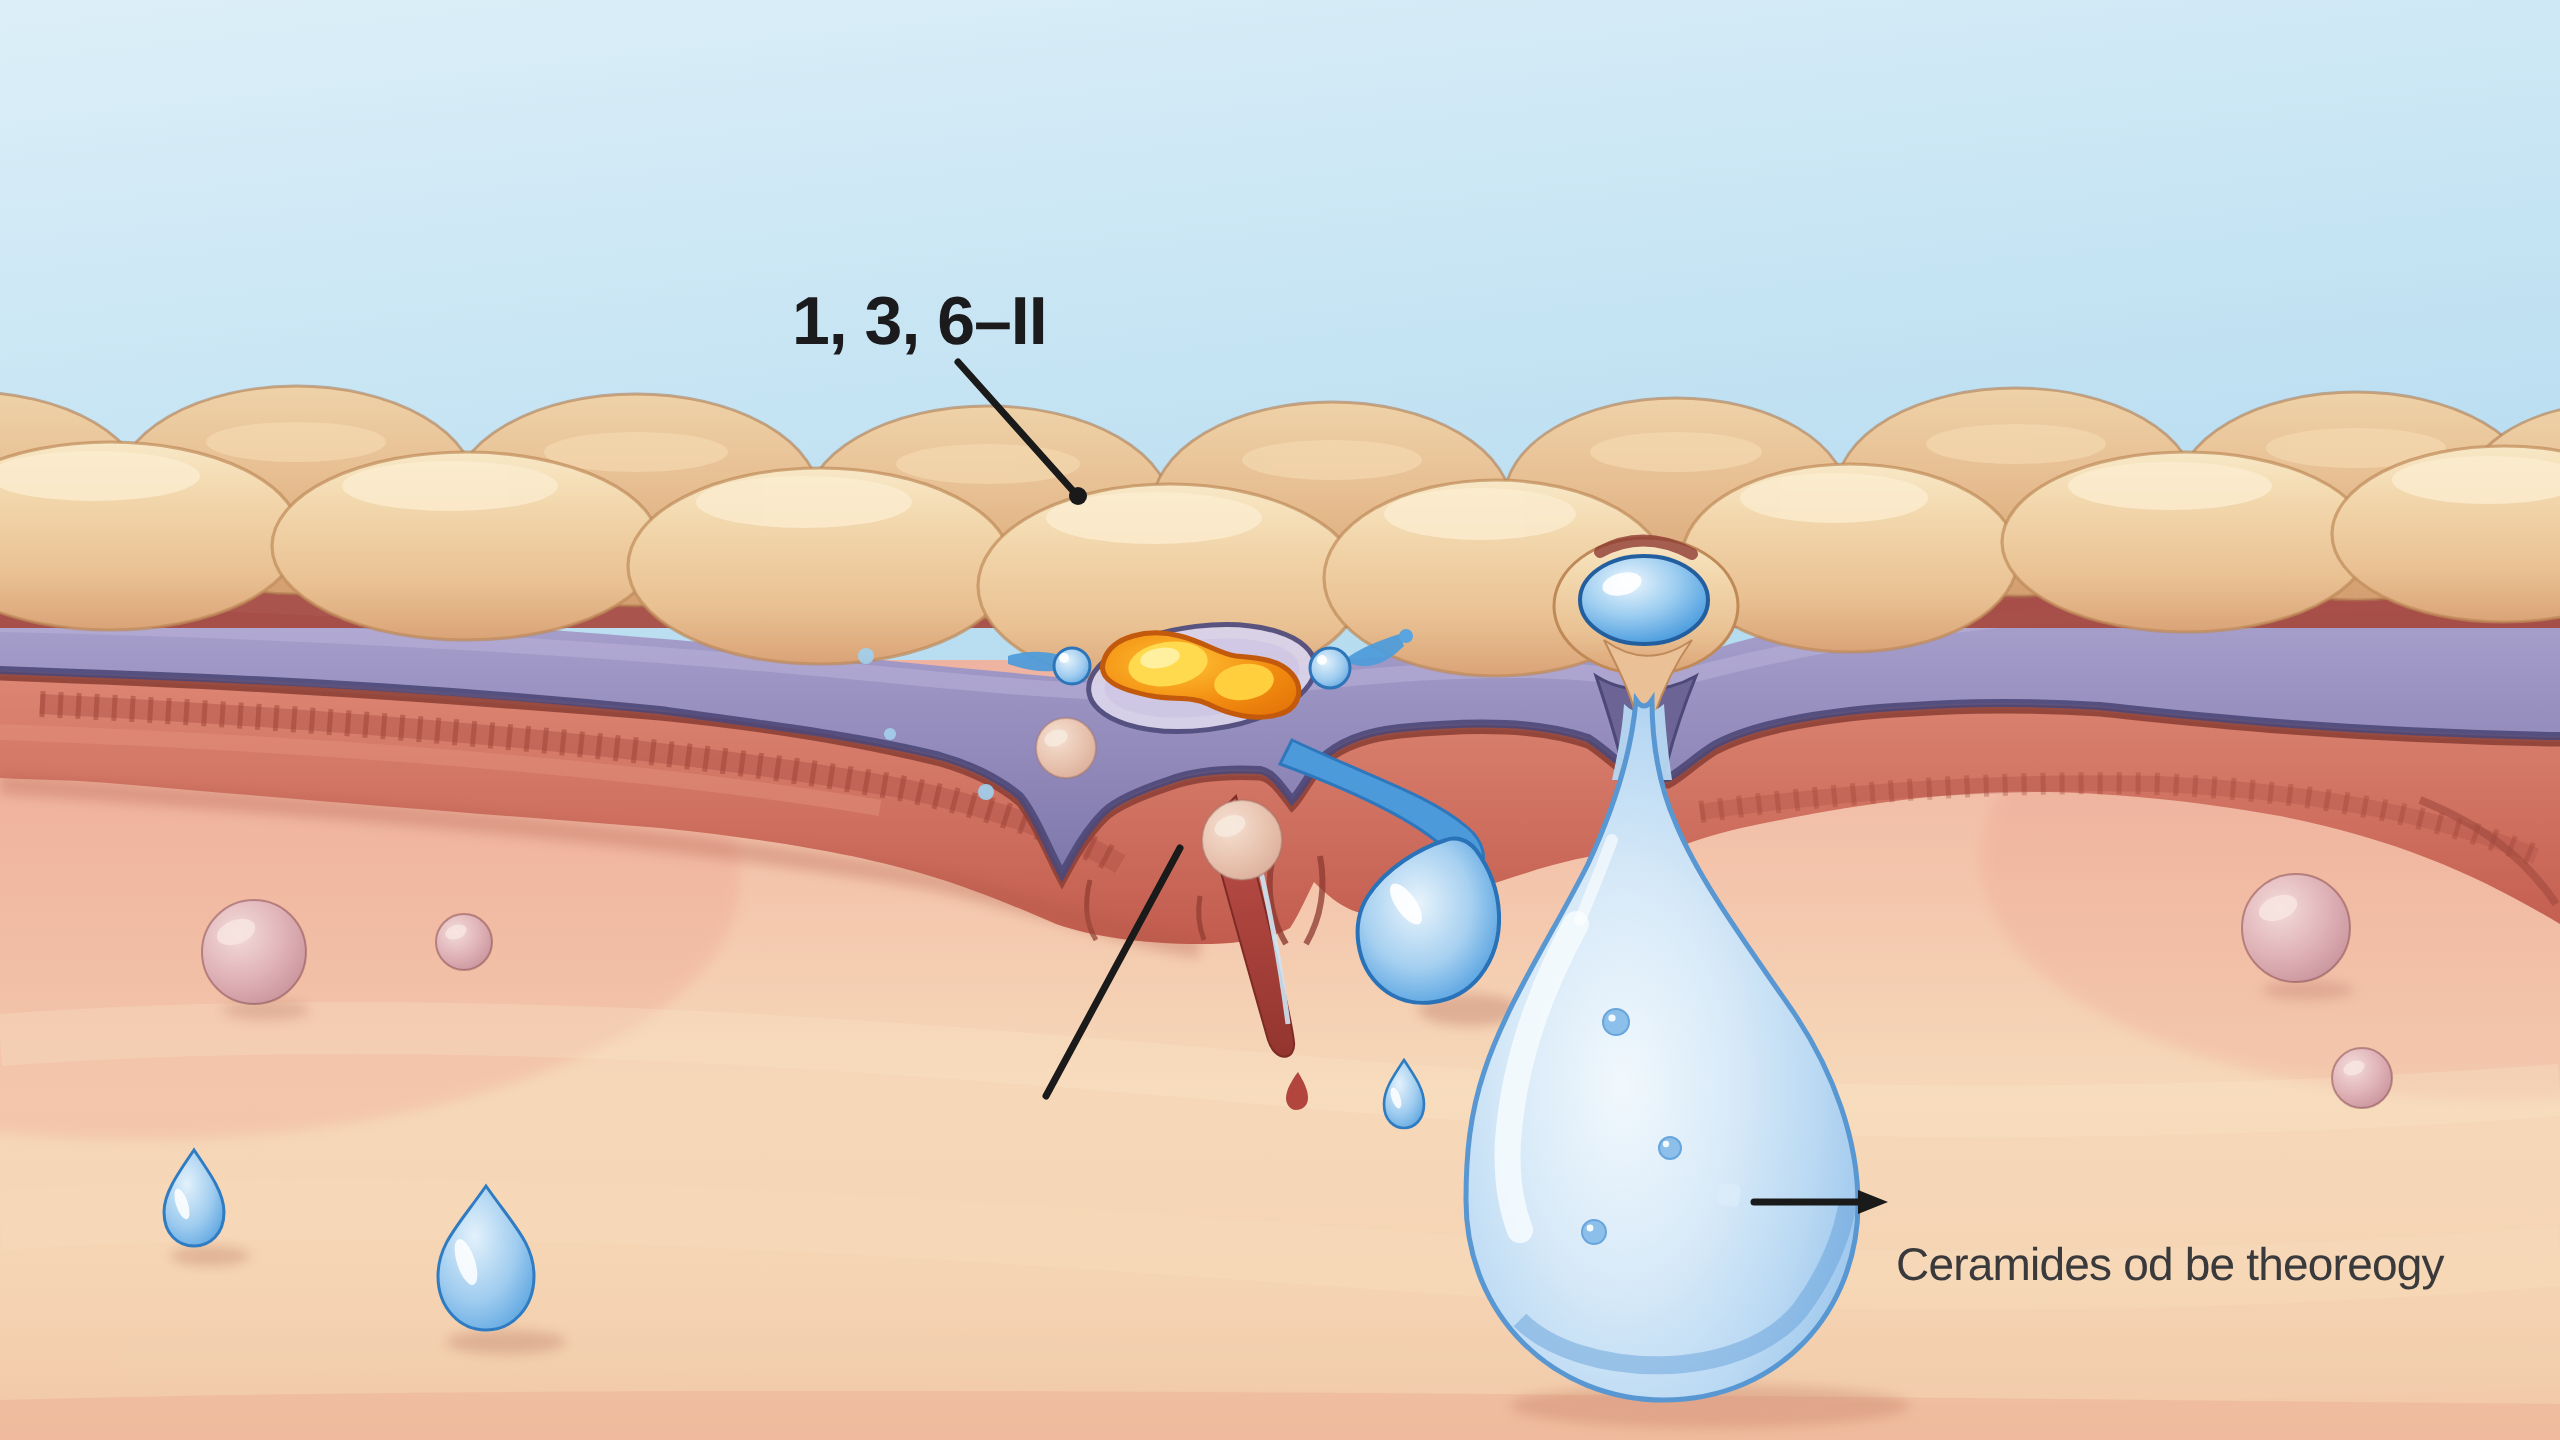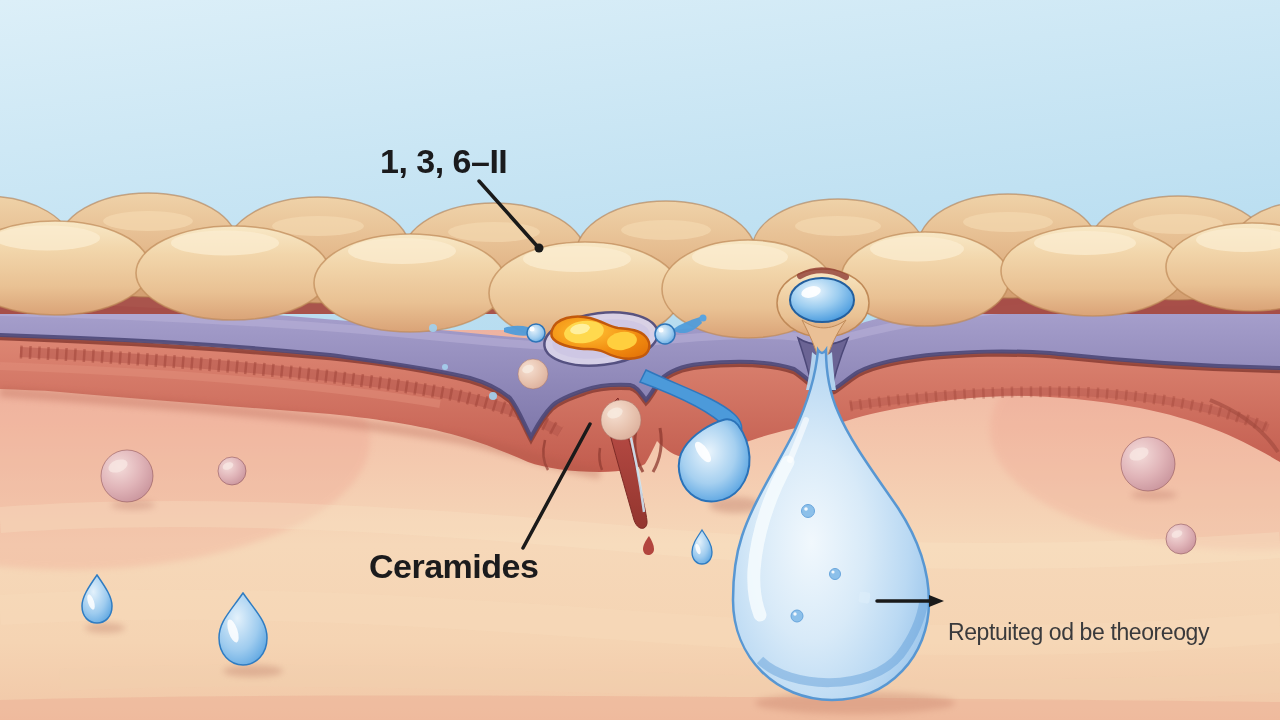--- a/index.html
+++ b/index.html
@@ -1,20 +1,20 @@
 <!DOCTYPE html>
 <html><head>
 <meta charset="utf-8">
 <style>
   html,body{margin:0;padding:0;background:#000;}
   #stage{position:relative;width:1280px;height:720px;overflow:hidden;
          font-family:"Liberation Sans",sans-serif;}
   #scene{position:absolute;left:0;top:0;}
   .lbl{position:absolute;color:#1b1b1d;font-weight:700;white-space:nowrap;}
-  #label-stratum{left:380px;top:142px;font-size:34px;letter-spacing:-0.5px;}
+  #label-stratum{left:396px;top:142px;font-size:34px;letter-spacing:-0.5px;}
   #label-ceramides{left:369px;top:547px;font-size:34px;letter-spacing:-0.5px;}
   #label-droplet-title{left:947px;top:584px;font-size:30px;letter-spacing:-1px;}
   #label-droplet-sub{left:948px;top:619px;font-size:23px;font-weight:400;
                      color:#3a3a3c;letter-spacing:-0.4px;}
 </style>
 </head>
 <body>
 
 <div id="stage">
 <svg id="scene" width="1280" height="720" viewBox="0 0 1280 720">
@@ -315,15 +315,14 @@
   <g stroke="#1a1a1a" stroke-width="3.5" stroke-linecap="round">
     <line x1="479" y1="181" x2="537" y2="246"></line>
     <circle cx="539" cy="248" r="4.5" fill="#1a1a1a" stroke="none"></circle>
     <line x1="523" y1="548" x2="590" y2="424"></line>
     <line x1="877" y1="601" x2="929" y2="601"></line>
     <polygon points="929,595 944,601 929,607" fill="#1a1a1a" stroke="none"></polygon>
   </g>
 </svg>
 
 <div class="lbl" id="label-stratum">1, 3, 6–II</div>
-<div class="lbl" id="label-ceramides">Ceramides</div>
-<div class="lbl" id="label-droplet-sub">Reptuiteg od be theoreogy</div>
+<div class="lbl" id="label-droplet-sub">Ceramides od be theoreogy</div>
 </div>
 
 </body></html>

